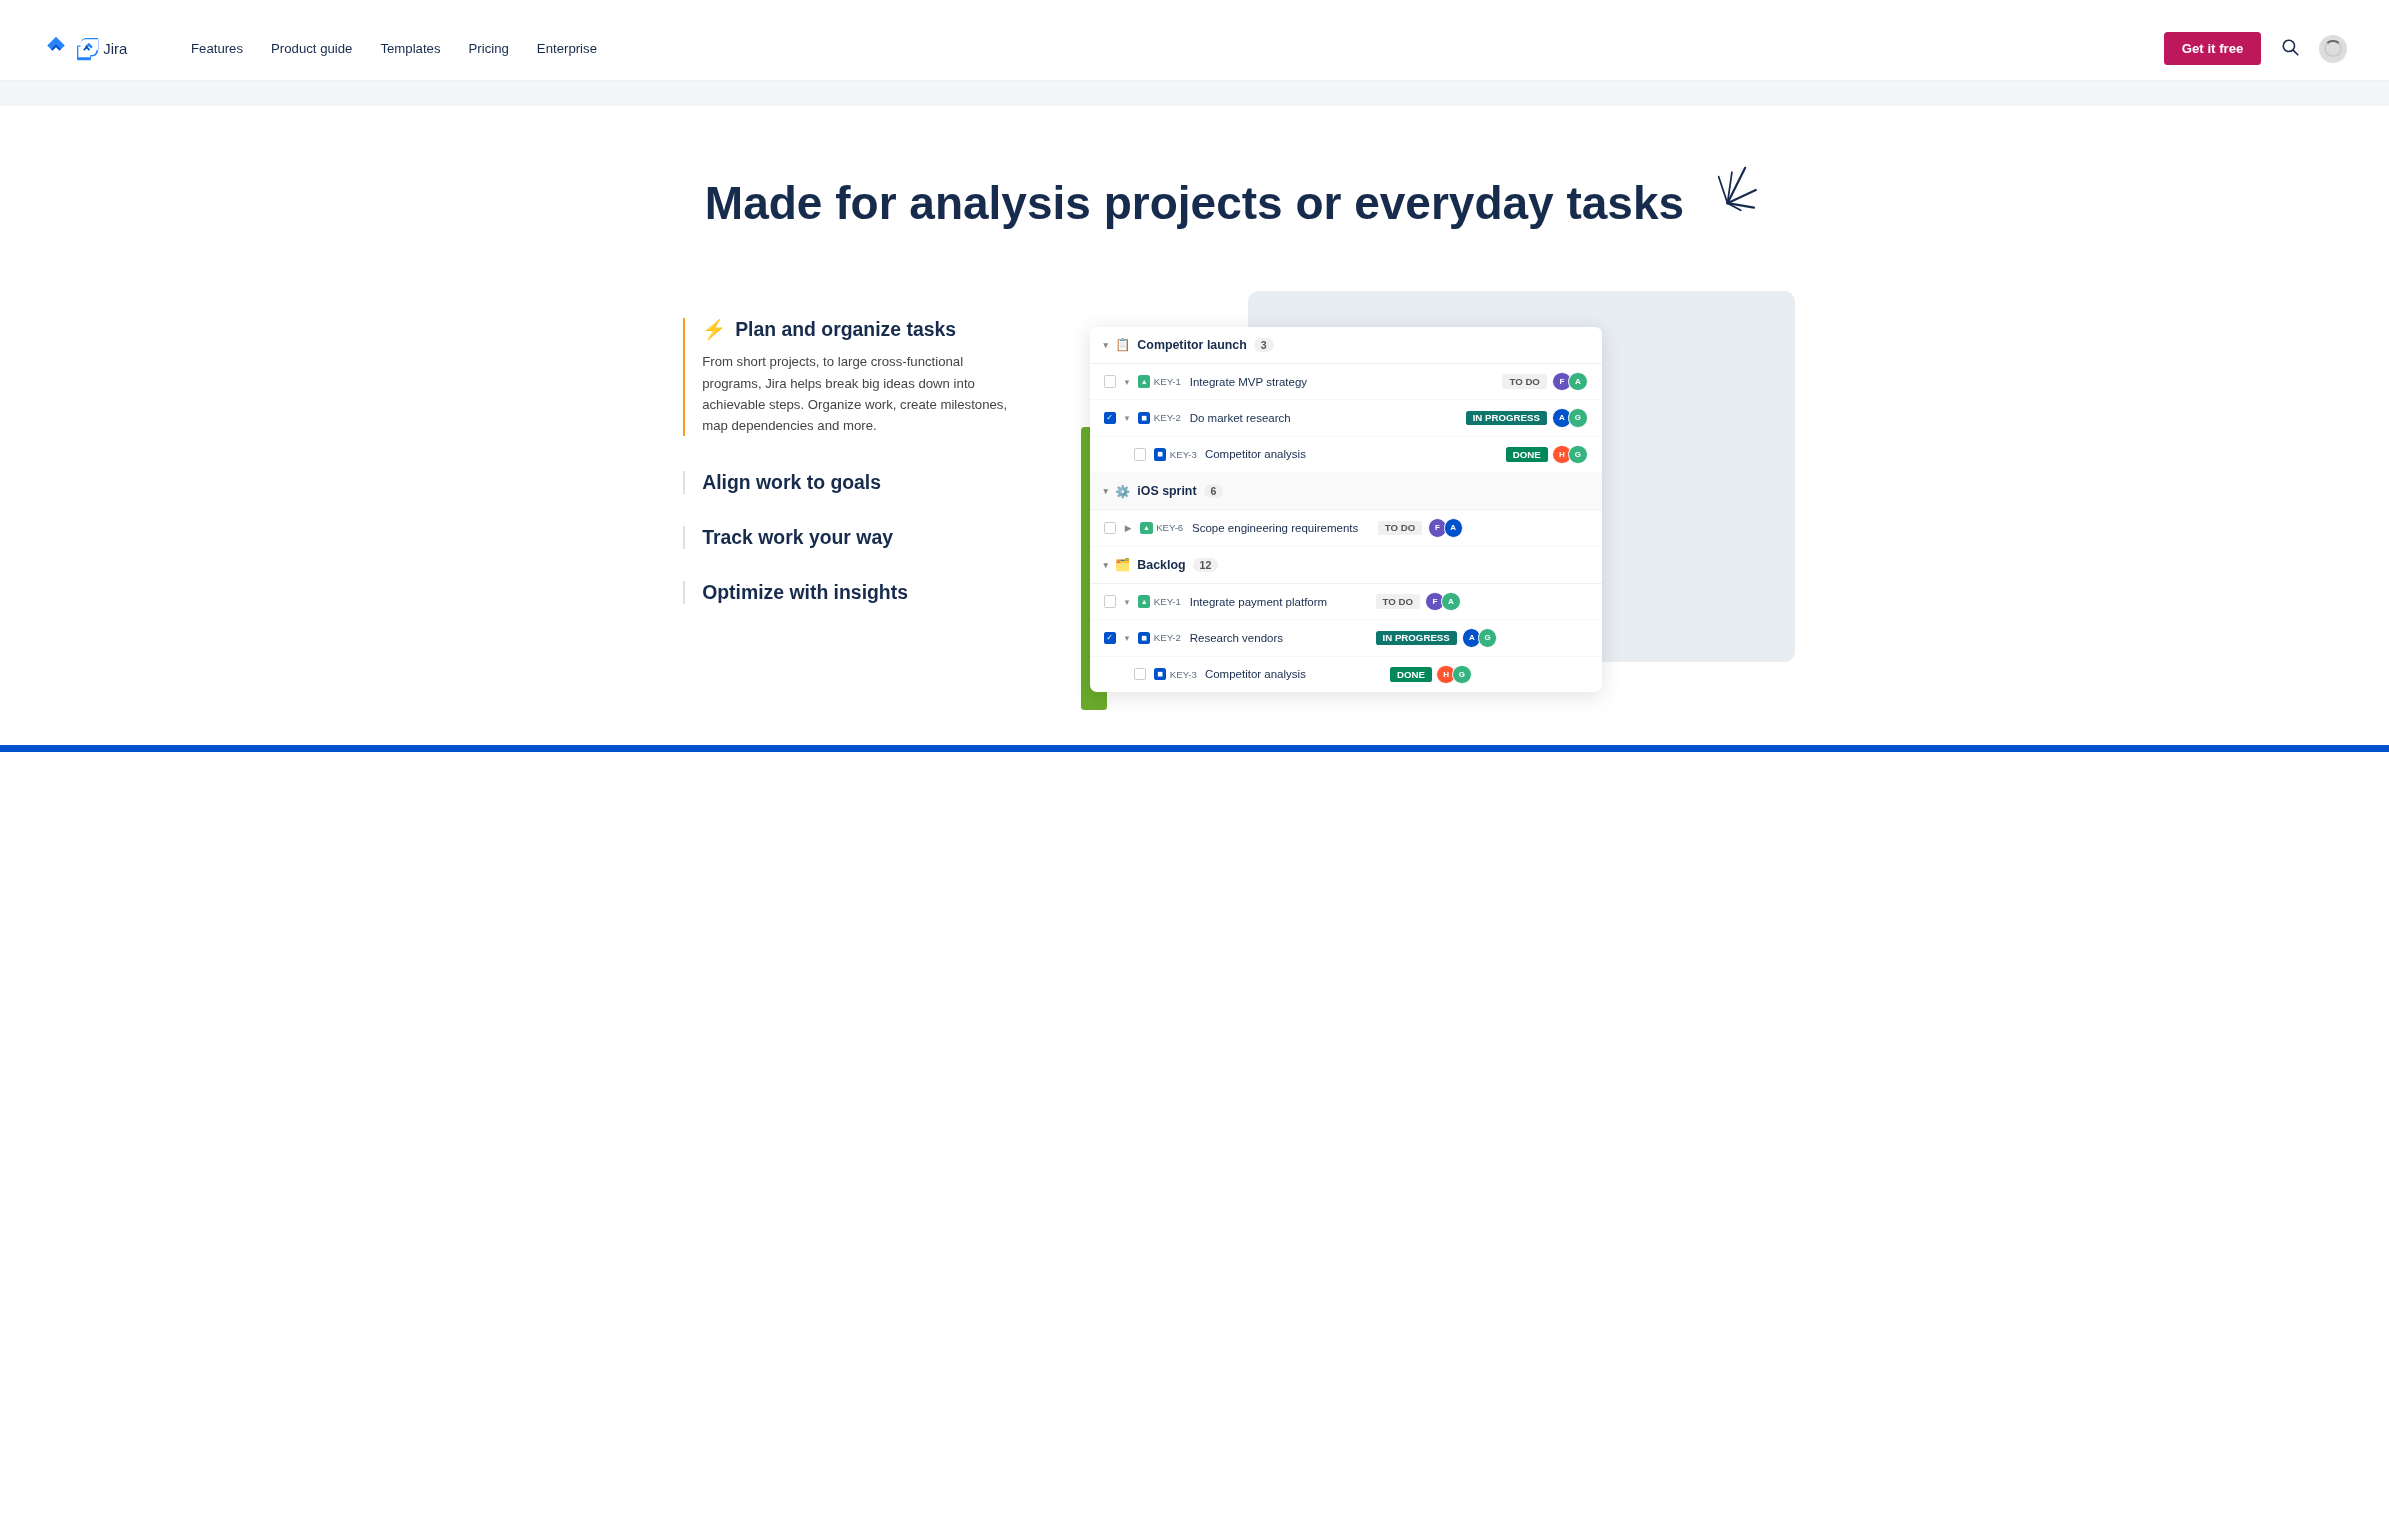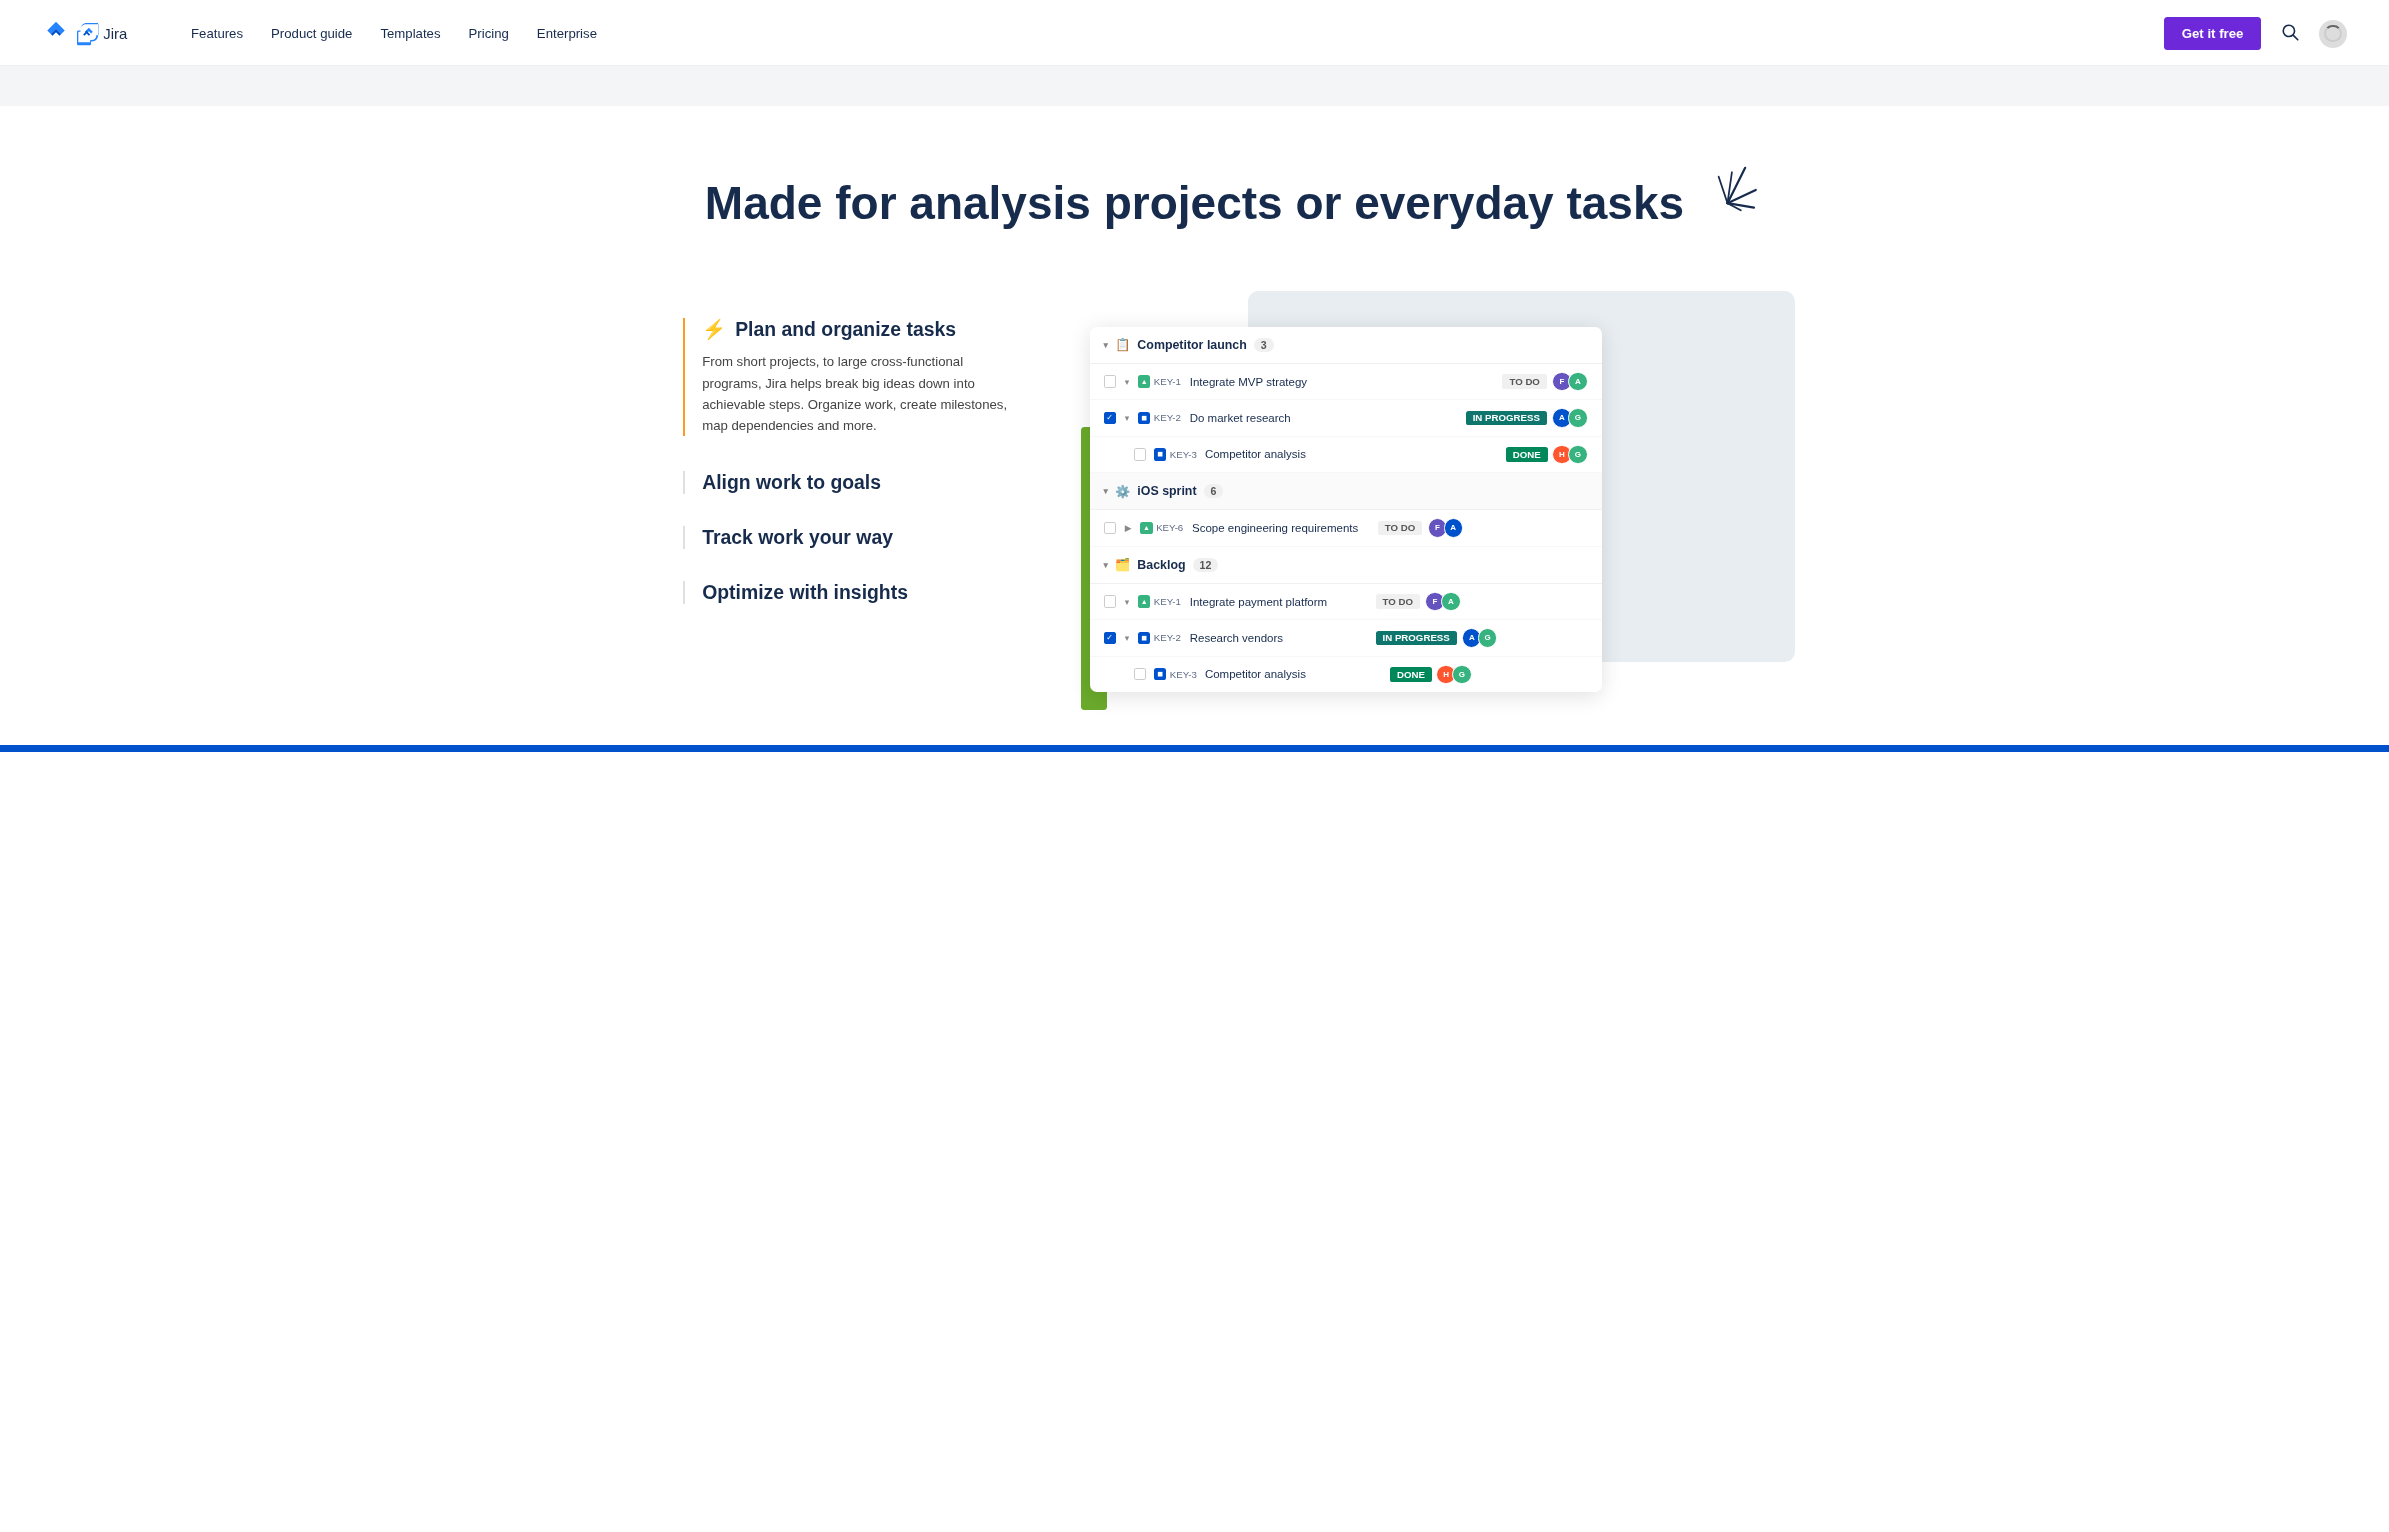--- a/index.html
+++ b/index.html
@@ -2,30 +2,30 @@
 <html style="font-size:14px"><head>
   <meta charset="utf-8">
   <style>
     * { margin: 0; padding: 0; box-sizing: border-box; }
     body { font-family: -apple-system, BlinkMacSystemFont, 'Segoe UI', sans-serif; background: #fff; overflow-x: hidden; }
 
     
     nav {
       display: flex; align-items: center; justify-content: space-between;
       padding: 16px 42px; height: 64px; background: #fff;
-      border-bottom: 0.9px solid #f0f0f0; position: sticky; top: 2px; z-index: 100;
+      border-bottom: 0.9px solid #f0f0f0; position: sticky; top: 17px; z-index: 100;
     }
     .nav-left { display: flex; align-items: center; gap: 35px; }
     .nav-logo { display: flex; align-items: center; gap: 7px; text-decoration: none; }
     .nav-logo-icon { width: 28px; height: 28px; }
     .nav-links { display: flex; align-items: center; gap: 28px; }
     .nav-link { text-decoration: none; color: #172b4d; font-size: 13.2px; font-weight: 400; }
     .nav-right { display: flex; align-items: center; gap: 14px; }
     .btn-get-free {
-      background: #6d28d9; color: #fff; border: none; border-radius: 3.5px;
+      background: #be185d; color: #fff; border: none; border-radius: 3.5px;
       padding: 8.8px 17.7px; font-size: 13.2px; font-weight: 600; cursor: pointer;
     }
     .search-icon-btn { background: none; border: none; cursor: pointer; padding: 5.3px; }
     .avatar-circle {
       width: 28px; height: 28px; border-radius: 50%; background: #ddd;
       display: flex; align-items: center; justify-content: center;
       overflow: hidden; position: relative;
     }
     .avatar-spinner {
       width: 17.7px; height: 17.7px; border: 2.6px solid #ccc;

